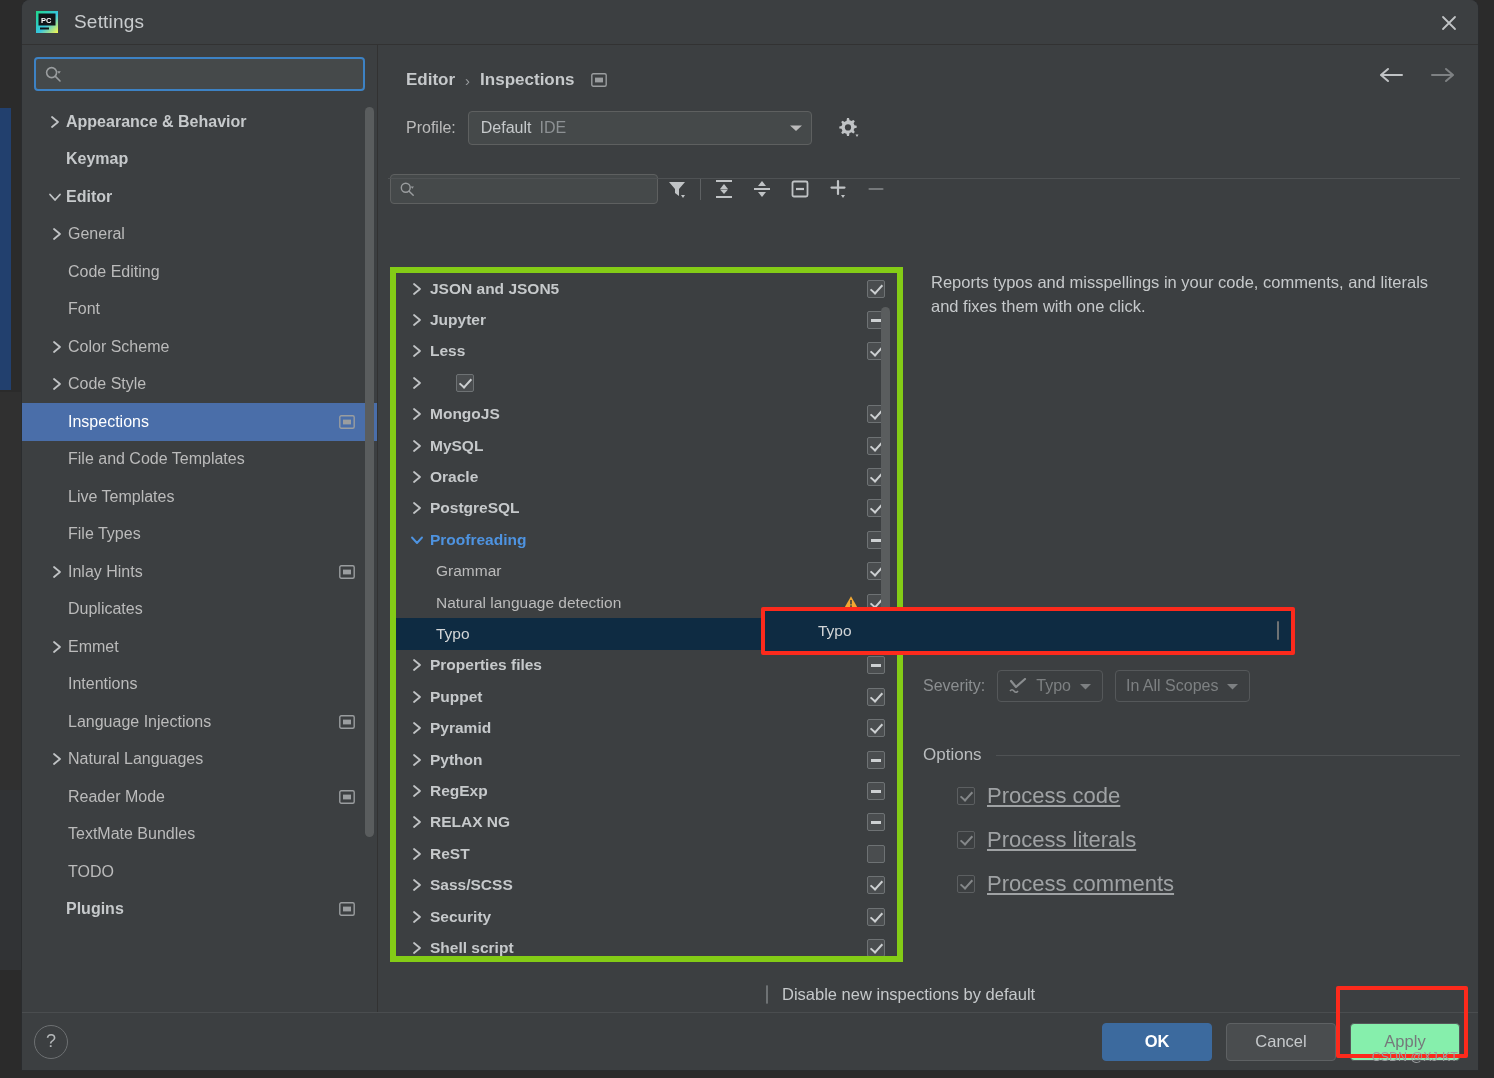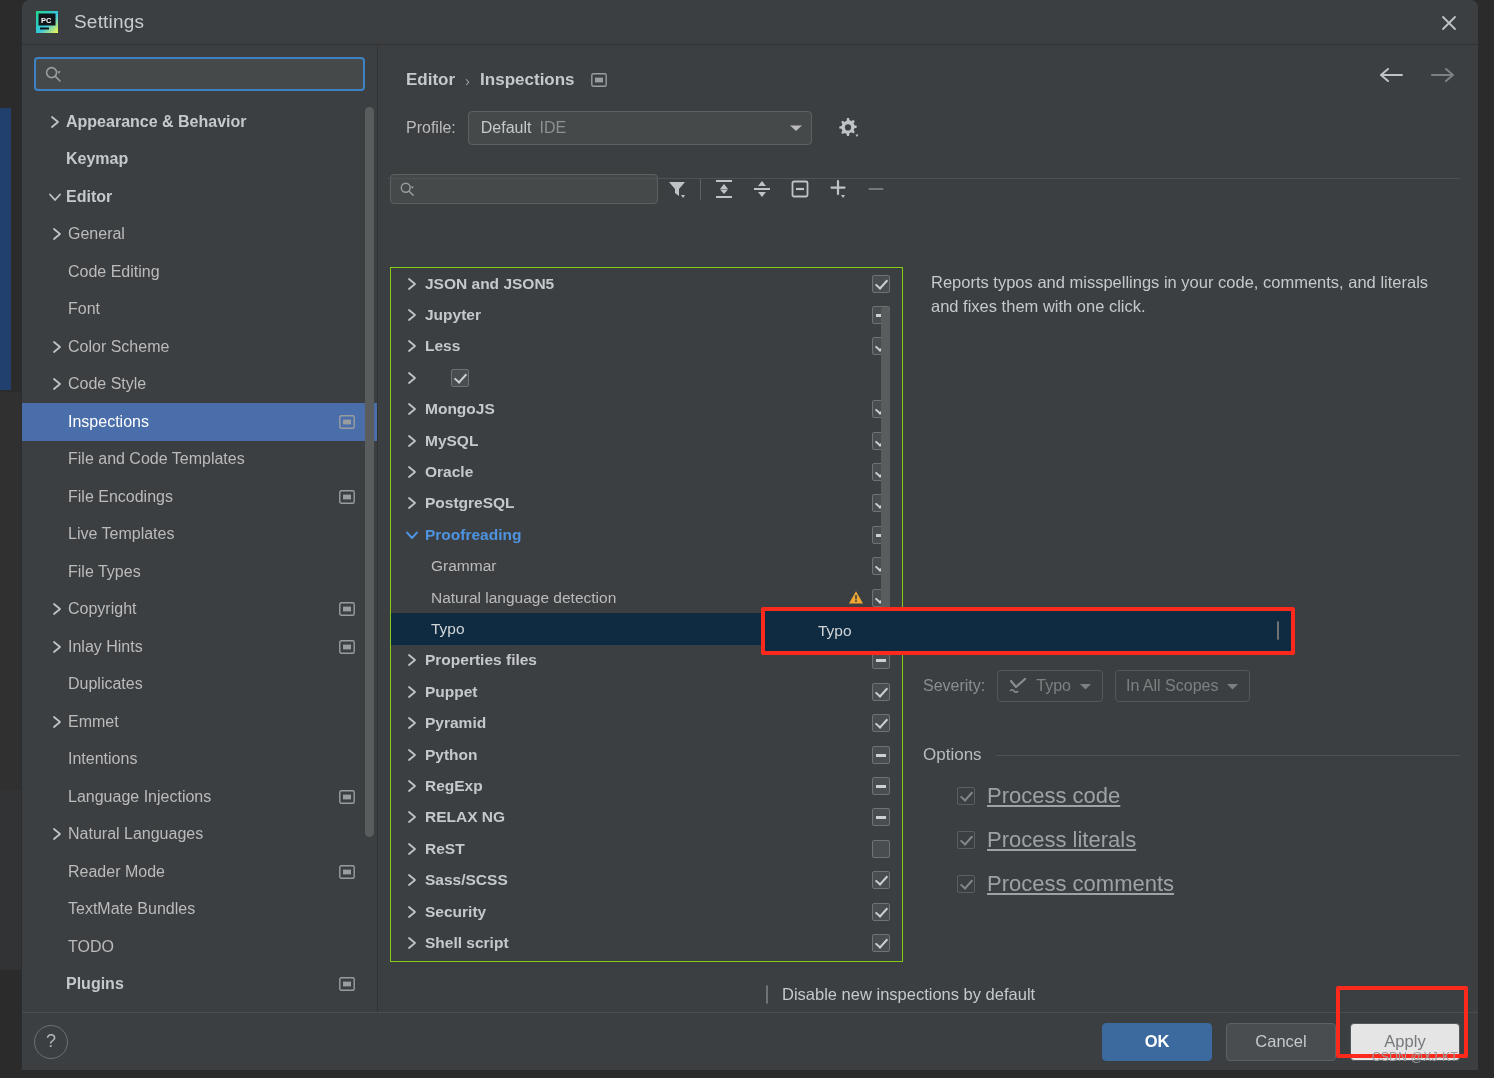--- a/index.html
+++ b/index.html
@@ -150,21 +150,21 @@
     color: #bbbbbb; font-size: 14px; font-family: "Liberation Sans", sans-serif;
   }
   .tb-btn { width: 38px; height: 34px; display: flex; align-items: center; justify-content: center; cursor: pointer; }
   .tb-sep { width: 1px; height: 22px; background: #5e6163; margin: 0 4px; }
 
   
   #insp-tree {
     position: absolute; left: 12px; top: 222px;
     width: 513px; height: 695px;
     background: #3c3f41;
-    border: 1px solid #84cc16;
+    border: 6px solid #84cc16;
     overflow: hidden;
   }
   .itree-row {
     height: 31.4px; display: flex; align-items: center;
     color: #c6c9cb; font-size: 15.5px; padding-right: 6px;
     position: relative;
   }
   .itree-row.group { font-weight: bold; }
   .itree-row.child { padding-left: 40px; color: #bbbbbb; }
   .itree-row.grp-open { color: #4e93e0; }
@@ -267,21 +267,21 @@
     display: flex; align-items: center; justify-content: center; cursor: pointer;
   }
   #btn-group { margin-left: auto; display: flex; gap: 14px; margin-right: 18px; }
   .dlg-btn {
     height: 38px; min-width: 110px; border-radius: 4px;
     display: flex; align-items: center; justify-content: center;
     font-size: 16.5px; cursor: pointer;
   }
   #ok-btn { background: #3c6a9e; color: #ffffff; font-weight: bold; border: 1px solid #3c6a9e; }
   #cancel-btn { background: #4a4d4f; color: #c6c9cb; border: 1px solid #5e6163; }
-  #apply-btn { background: #e5e5e5; color: #76797b; border: 1px solid #55585a; }
+  #apply-btn { background: #86efac; color: #76797b; border: 1px solid #55585a; }
 
   #apply-highlight {
     position: absolute; right: 10px; bottom: 12px;
     width: 132px; height: 72px;
     border: 4px solid #fc2a1c; border-radius: 2px;
     pointer-events: none; z-index: 30;
   }
   #watermark {
     position: absolute; right: 20px; bottom: 6px;
     color: #9a9d9f; font-size: 12.5px; z-index: 31;
@@ -411,51 +411,27 @@
               </svg>
             </span>
           </div>
           <div class="tree-row ind1">
             <span class="twisty"></span>
             <span class="lbl">File and Code Templates</span>
             <span class="badge"></span>
           </div>
           <div class="tree-row ind1">
             <span class="twisty"></span>
-            <span class="lbl">File Encodings</span>
-            <span class="badge">
-              <svg width="16" height="14" viewBox="0 0 16 14">
-                <rect x="0.8" y="0.8" width="14.4" height="12.4" rx="1.5" stroke="#9a9d9f" stroke-width="1.4" fill="none"></rect>
-                <rect x="4" y="4.6" width="8" height="4.8" fill="#9a9d9f"></rect>
-              </svg>
-            </span>
-          </div>
-          <div class="tree-row ind1">
-            <span class="twisty"></span>
             <span class="lbl">Live Templates</span>
             <span class="badge"></span>
           </div>
           <div class="tree-row ind1">
             <span class="twisty"></span>
             <span class="lbl">File Types</span>
             <span class="badge"></span>
-          </div>
-          <div class="tree-row ind1">
-            <span class="twisty">
-              <svg width="12" height="14" viewBox="0 0 12 14">
-                <path d="M3 2 L9 7 L3 12" stroke="#c0c3c5" stroke-width="1.8" fill="none" stroke-linecap="round" stroke-linejoin="round"></path>
-              </svg>
-            </span>
-            <span class="lbl">Copyright</span>
-            <span class="badge">
-              <svg width="16" height="14" viewBox="0 0 16 14">
-                <rect x="0.8" y="0.8" width="14.4" height="12.4" rx="1.5" stroke="#9a9d9f" stroke-width="1.4" fill="none"></rect>
-                <rect x="4" y="4.6" width="8" height="4.8" fill="#9a9d9f"></rect>
-              </svg>
-            </span>
           </div>
           <div class="tree-row ind1">
             <span class="twisty">
               <svg width="12" height="14" viewBox="0 0 12 14">
                 <path d="M3 2 L9 7 L3 12" stroke="#c0c3c5" stroke-width="1.8" fill="none" stroke-linecap="round" stroke-linejoin="round"></path>
               </svg>
             </span>
             <span class="lbl">Inlay Hints</span>
             <span class="badge">
               <svg width="16" height="14" viewBox="0 0 16 14">

